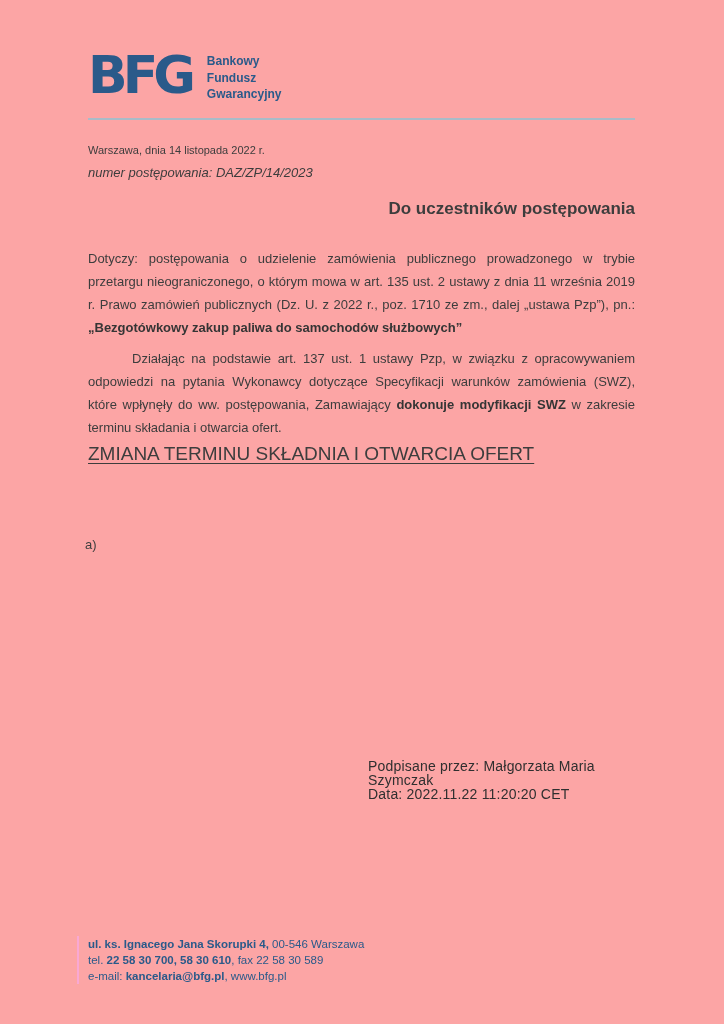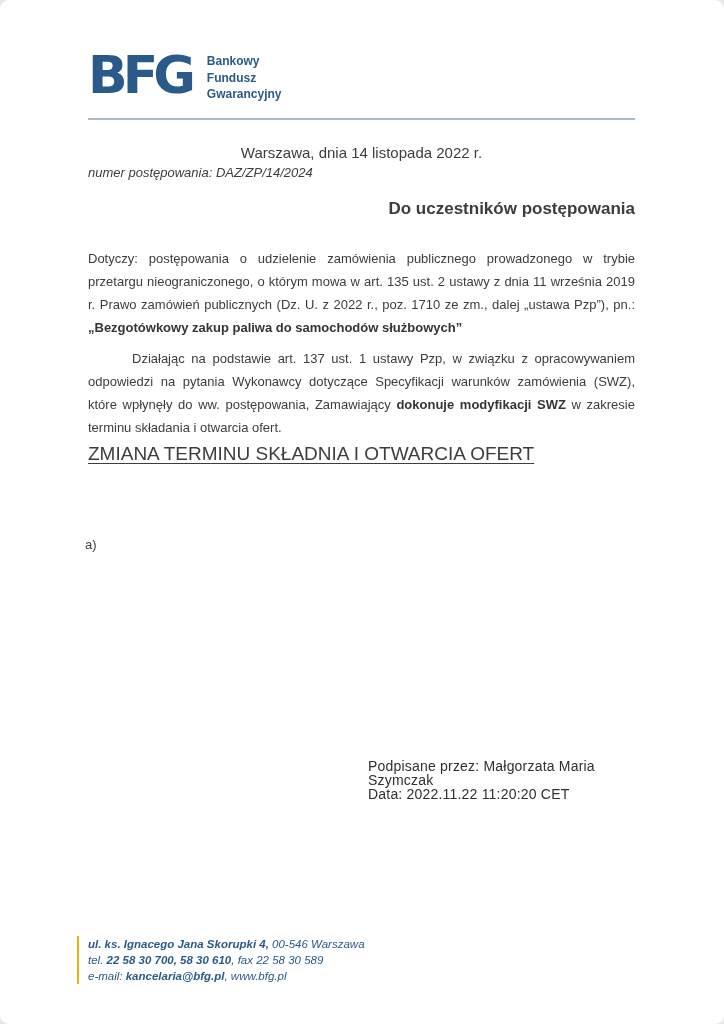--- a/index.html
+++ b/index.html
@@ -1,25 +1,24 @@
 <!DOCTYPE html>
 <html lang="pl"><head>
 <meta charset="utf-8">
 <style>
   html, body { margin: 0; padding: 0; background: #e8e8e8; }
   .page {
     position: relative;
     width: 724px;
     height: 1024px;
     margin: 0 auto;
-    background: #ffffff;
+    background: #fca5a5;
     font-family: "Liberation Sans", sans-serif;
     color: #3d3d3d;
     overflow: hidden;
-    border-radius: 9px;
   }
 
   
   .logo { position: absolute; left: 88px; top: 50px; display: flex; align-items: flex-start; }
   .logo-acronym {
     font-family: "DejaVu Sans", sans-serif;
     font-weight: 800;
     font-size: 52px;
     line-height: 50px;
     letter-spacing: -5px;
@@ -37,21 +36,21 @@
   .header-rule {
     position: absolute;
     left: 88px; top: 118px;
     width: 547px; height: 2px;
     background: #a9bcc9;
   }
 
   
   .date-line {
     position: absolute; left: 88px; top: 144px; width: 547px;
-    text-align: center; font-size: 15px;
+    text-align: left; font-size: 11px;
   }
   .case-number {
     position: absolute; left: 88px; top: 165px;
     font-style: italic; font-size: 13px;
   }
   .recipient {
     position: absolute; left: 88px; top: 199px; width: 547px;
     text-align: right; font-size: 17px; font-weight: 600;
   }
 
@@ -75,45 +74,44 @@
   
   .signature {
     position: absolute; left: 368px; top: 760px;
     font-size: 14px; line-height: 13.8px; color: #2f2f2f;
     letter-spacing: 0.2px;
   }
 
   
   .footer {
     position: absolute; left: 77px; top: 936px;
-    border-left: 2px solid #eab308;
+    border-left: 2px solid #f9a8d4;
     padding-left: 9px;
     font-size: 11.5px; line-height: 16px;
     color: #2a5a8a;
-    font-style: italic;
   }
   .footer .fb { font-weight: 700; }
 </style>
 </head>
 <body>
 
 <div class="page">
 
   <div class="logo">
     <span class="logo-acronym">BFG</span>
     <div class="logo-name">
       <div>Bankowy</div>
       <div>Fundusz</div>
       <div>Gwarancyjny</div>
     </div>
   </div>
   <div class="header-rule"></div>
 
   <div class="date-line">Warszawa, dnia 14 listopada 2022 r.</div>
-  <div class="case-number">numer postępowania: DAZ/ZP/14/2024</div>
+  <div class="case-number">numer postępowania: DAZ/ZP/14/2023</div>
   <div class="recipient">Do uczestników postępowania</div>
 
   <p class="para justify para-subject"><span>Dotyczy: postępowania o udzielenie zamówienia publicznego prowadzonego w trybie przetargu nieograniczonego, o którym mowa w art. 135 ust. 2 ustawy z dnia 11 września 2019 r. Prawo zamówień publicznych (Dz. U. z 2022 r., poz. 1710 ze zm., dalej „ustawa Pzp”), pn.: </span><strong>„Bezgotówkowy zakup paliwa do samochodów służbowych”</strong></p>
 
   <p class="para justify para-intro"><span>Działając na podstawie art. 137 ust. 1 ustawy Pzp, w związku z opracowywaniem odpowiedzi na pytania Wykonawcy dotyczące Specyfikacji warunków zamówienia (SWZ), które wpłynęły do ww. postępowania, Zamawiający </span><strong>dokonuje modyfikacji SWZ</strong><span> w zakresie terminu składania i otwarcia ofert.</span></p>
 
   <div class="section-heading">ZMIANA TERMINU SKŁADNIA I OTWARCIA OFERT</div>
 
 
   <div class="list-marker">a)</div>

